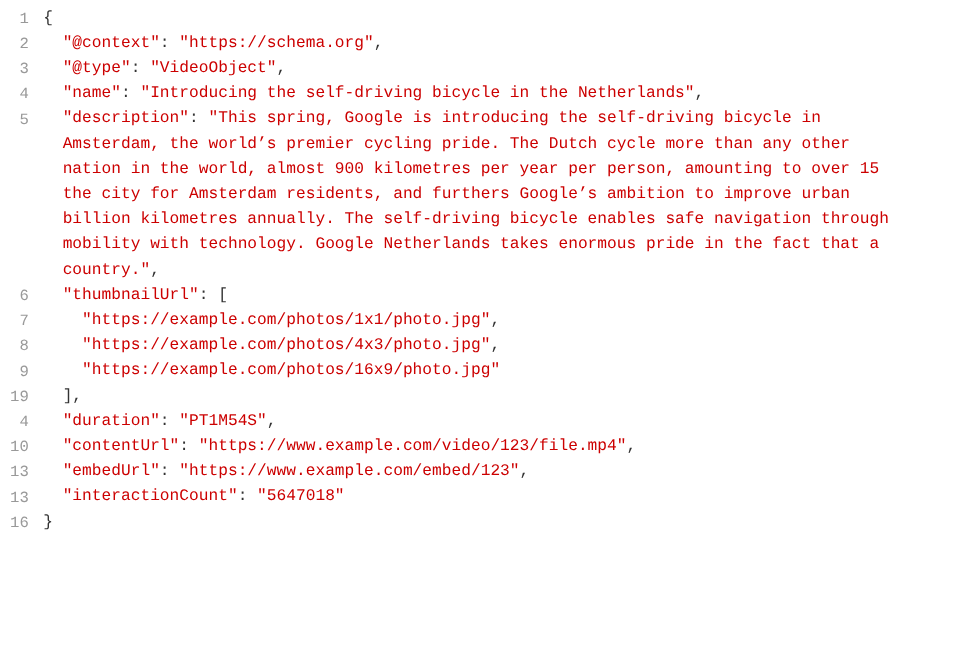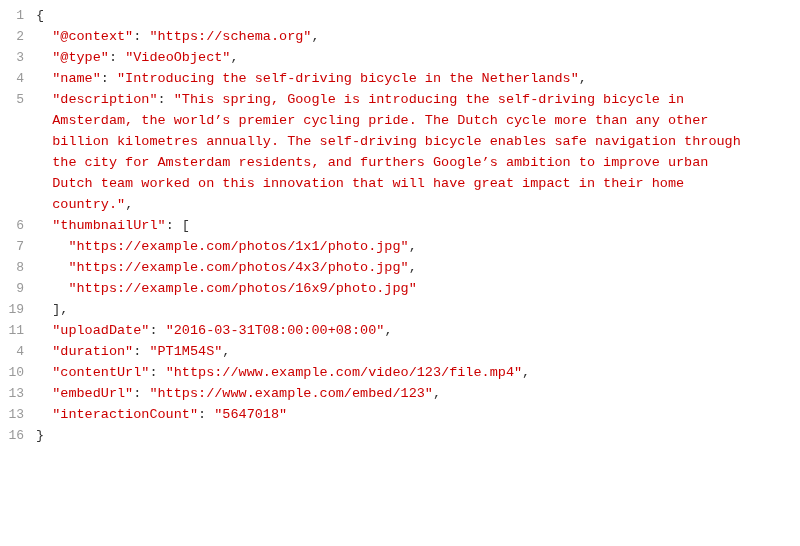--- a/index.html
+++ b/index.html
@@ -88,29 +88,33 @@
     <div class="line">
       <div class="line-number">5</div>
       <div class="line-content">  <span class="key">"description"</span><span class="punct">: </span><span class="string-value">"This spring, Google is introducing the self-driving bicycle in</span></div>
     </div>
     <div class="line">
       <div class="line-number"></div>
       <div class="line-content"><span class="string-value">  Amsterdam, the world’s premier cycling pride. The Dutch cycle more than any other</span></div>
     </div>
     <div class="line">
       <div class="line-number"></div>
-      <div class="line-content"><span class="string-value">  billion kilometres annually. The self-driving bicycle enables safe navigation through</span></div>
+      <div class="line-content"><span class="string-value">  nation in the world, almost 900 kilometres per year per person, amounting to over 15</span></div>
     </div>
     <div class="line">
       <div class="line-number"></div>
       <div class="line-content"><span class="string-value">  the city for Amsterdam residents, and furthers Google’s ambition to improve urban</span></div>
     </div>
     <div class="line">
       <div class="line-number"></div>
-      <div class="line-content"><span class="string-value">  Dutch team worked on this innovation that will have great impact in their home</span></div>
+      <div class="line-content"><span class="string-value">  billion kilometres annually. The self-driving bicycle enables safe navigation through</span></div>
+    </div>
+    <div class="line">
+      <div class="line-number"></div>
+      <div class="line-content"><span class="string-value">  mobility with technology. Google Netherlands takes enormous pride in the fact that a</span></div>
     </div>
     <div class="line">
       <div class="line-number"></div>
       <div class="line-content">  <span class="string-value">country."</span><span class="punct">,</span></div>
     </div>
     <div class="line">
       <div class="line-number">6</div>
       <div class="line-content">  <span class="key">"thumbnailUrl"</span><span class="punct">: [</span></div>
     </div>
     <div class="line">
@@ -123,24 +127,20 @@
     </div>
     <div class="line">
       <div class="line-number">9</div>
       <div class="line-content">    <span class="string-value">"https://example.com/photos/16x9/photo.jpg"</span></div>
     </div>
     <div class="line">
       <div class="line-number">19</div>
       <div class="line-content">  <span class="bracket">],</span></div>
     </div>
     <div class="line">
-      <div class="line-number">11</div>
-      <div class="line-content">  <span class="key">"uploadDate"</span><span class="punct">: </span><span class="string-value">"2016-03-31T08:00:00+08:00"</span><span class="punct">,</span></div>
-    </div>
-    <div class="line">
       <div class="line-number">4</div>
       <div class="line-content">  <span class="key">"duration"</span><span class="punct">: </span><span class="string-value">"PT1M54S"</span><span class="punct">,</span></div>
     </div>
     <div class="line">
       <div class="line-number">10</div>
       <div class="line-content">  <span class="key">"contentUrl"</span><span class="punct">: </span><span class="string-value">"https://www.example.com/video/123/file.mp4"</span><span class="punct">,</span></div>
     </div>
     <div class="line">
       <div class="line-number">13</div>
       <div class="line-content">  <span class="key">"embedUrl"</span><span class="punct">: </span><span class="string-value">"https://www.example.com/embed/123"</span><span class="punct">,</span></div>

